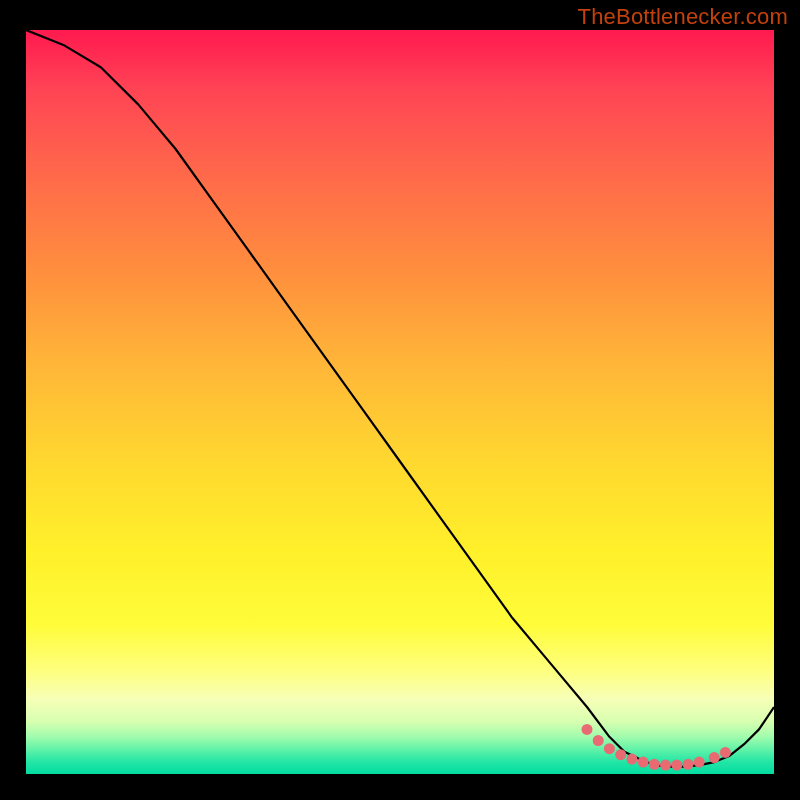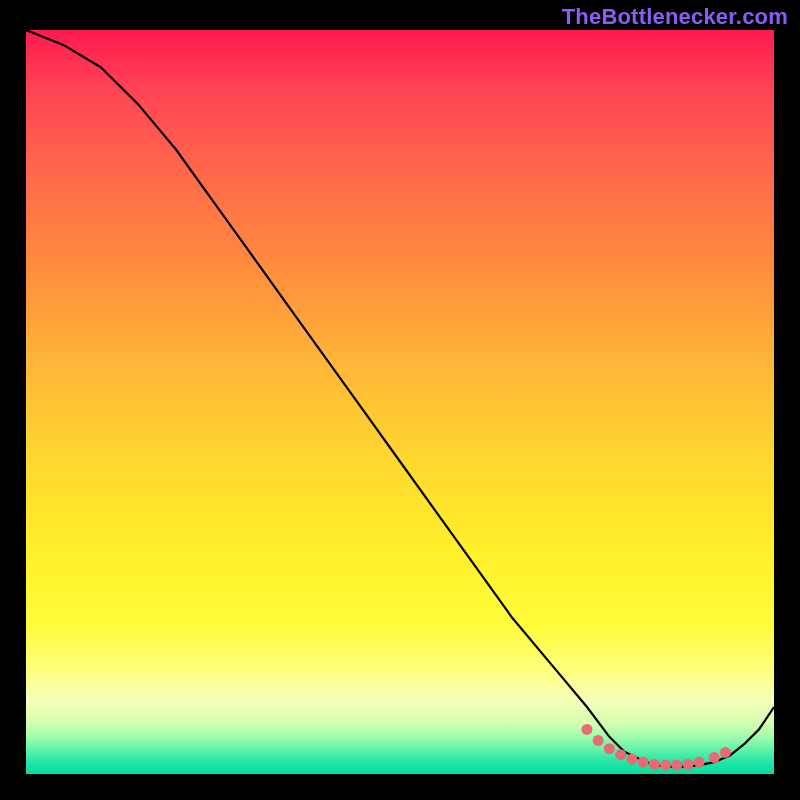--- a/index.html
+++ b/index.html
@@ -7,23 +7,23 @@
     width: 800px;
     height: 800px;
     background: #000;
     position: relative;
     font-family: Arial, Helvetica, sans-serif;
   }
   .attribution {
     position: absolute;
     top: 4px;
     right: 12px;
-    color: #8b5cf6;
+    color: #c2410c;
     font-size: 22px;
-    font-weight: 700;
+    font-weight: 400;
     letter-spacing: 0.2px;
   }
   .plot-area {
     position: absolute;
     left: 26px;
     top: 30px;
     width: 748px;
     height: 744px;
     
     background: linear-gradient(to bottom,

